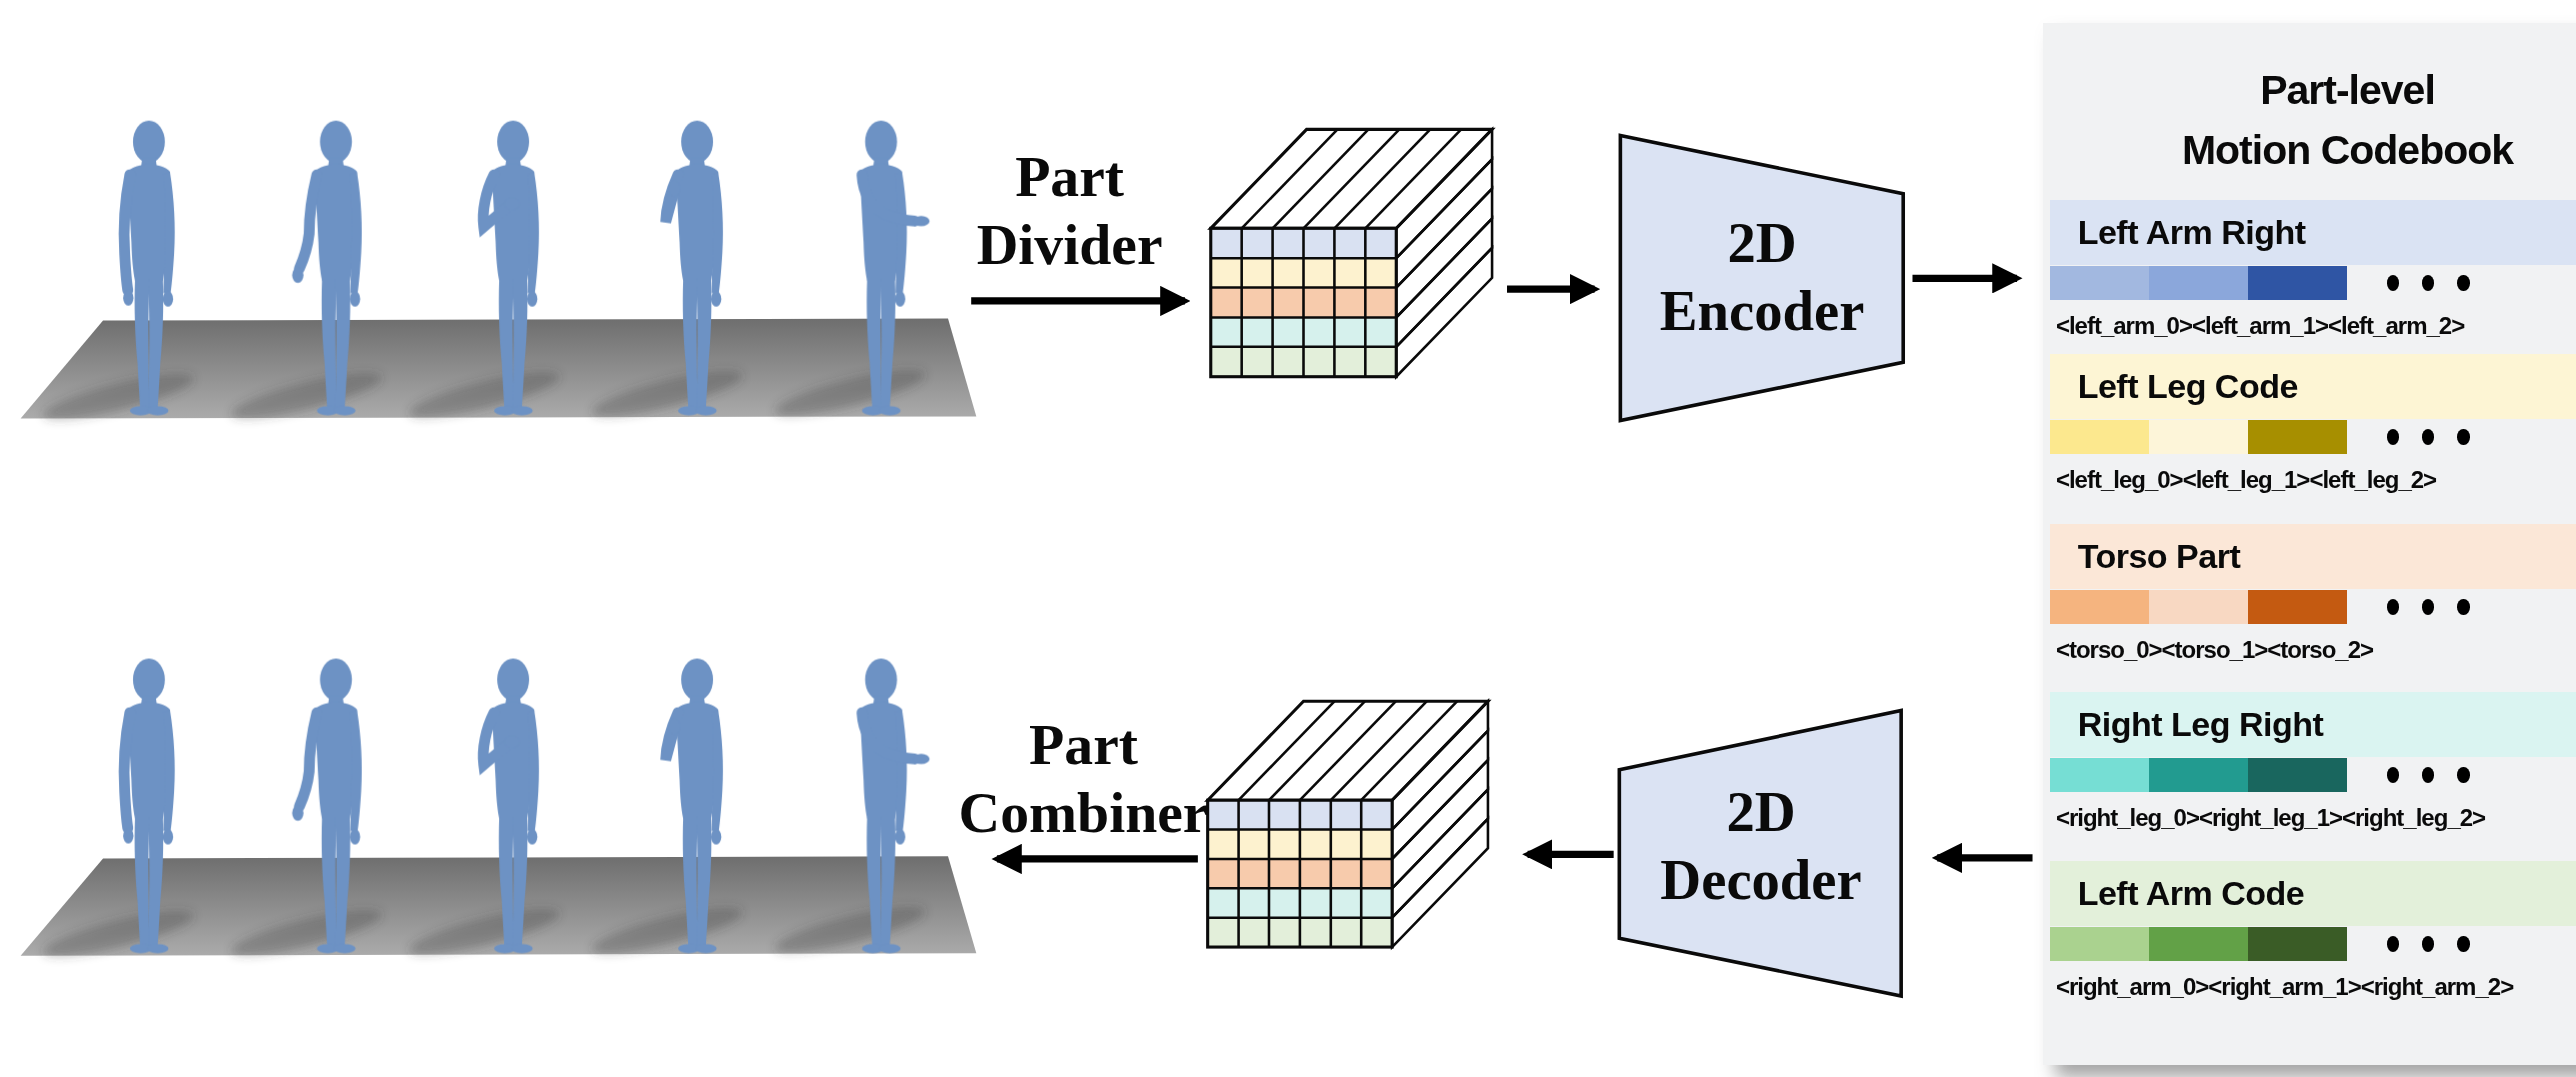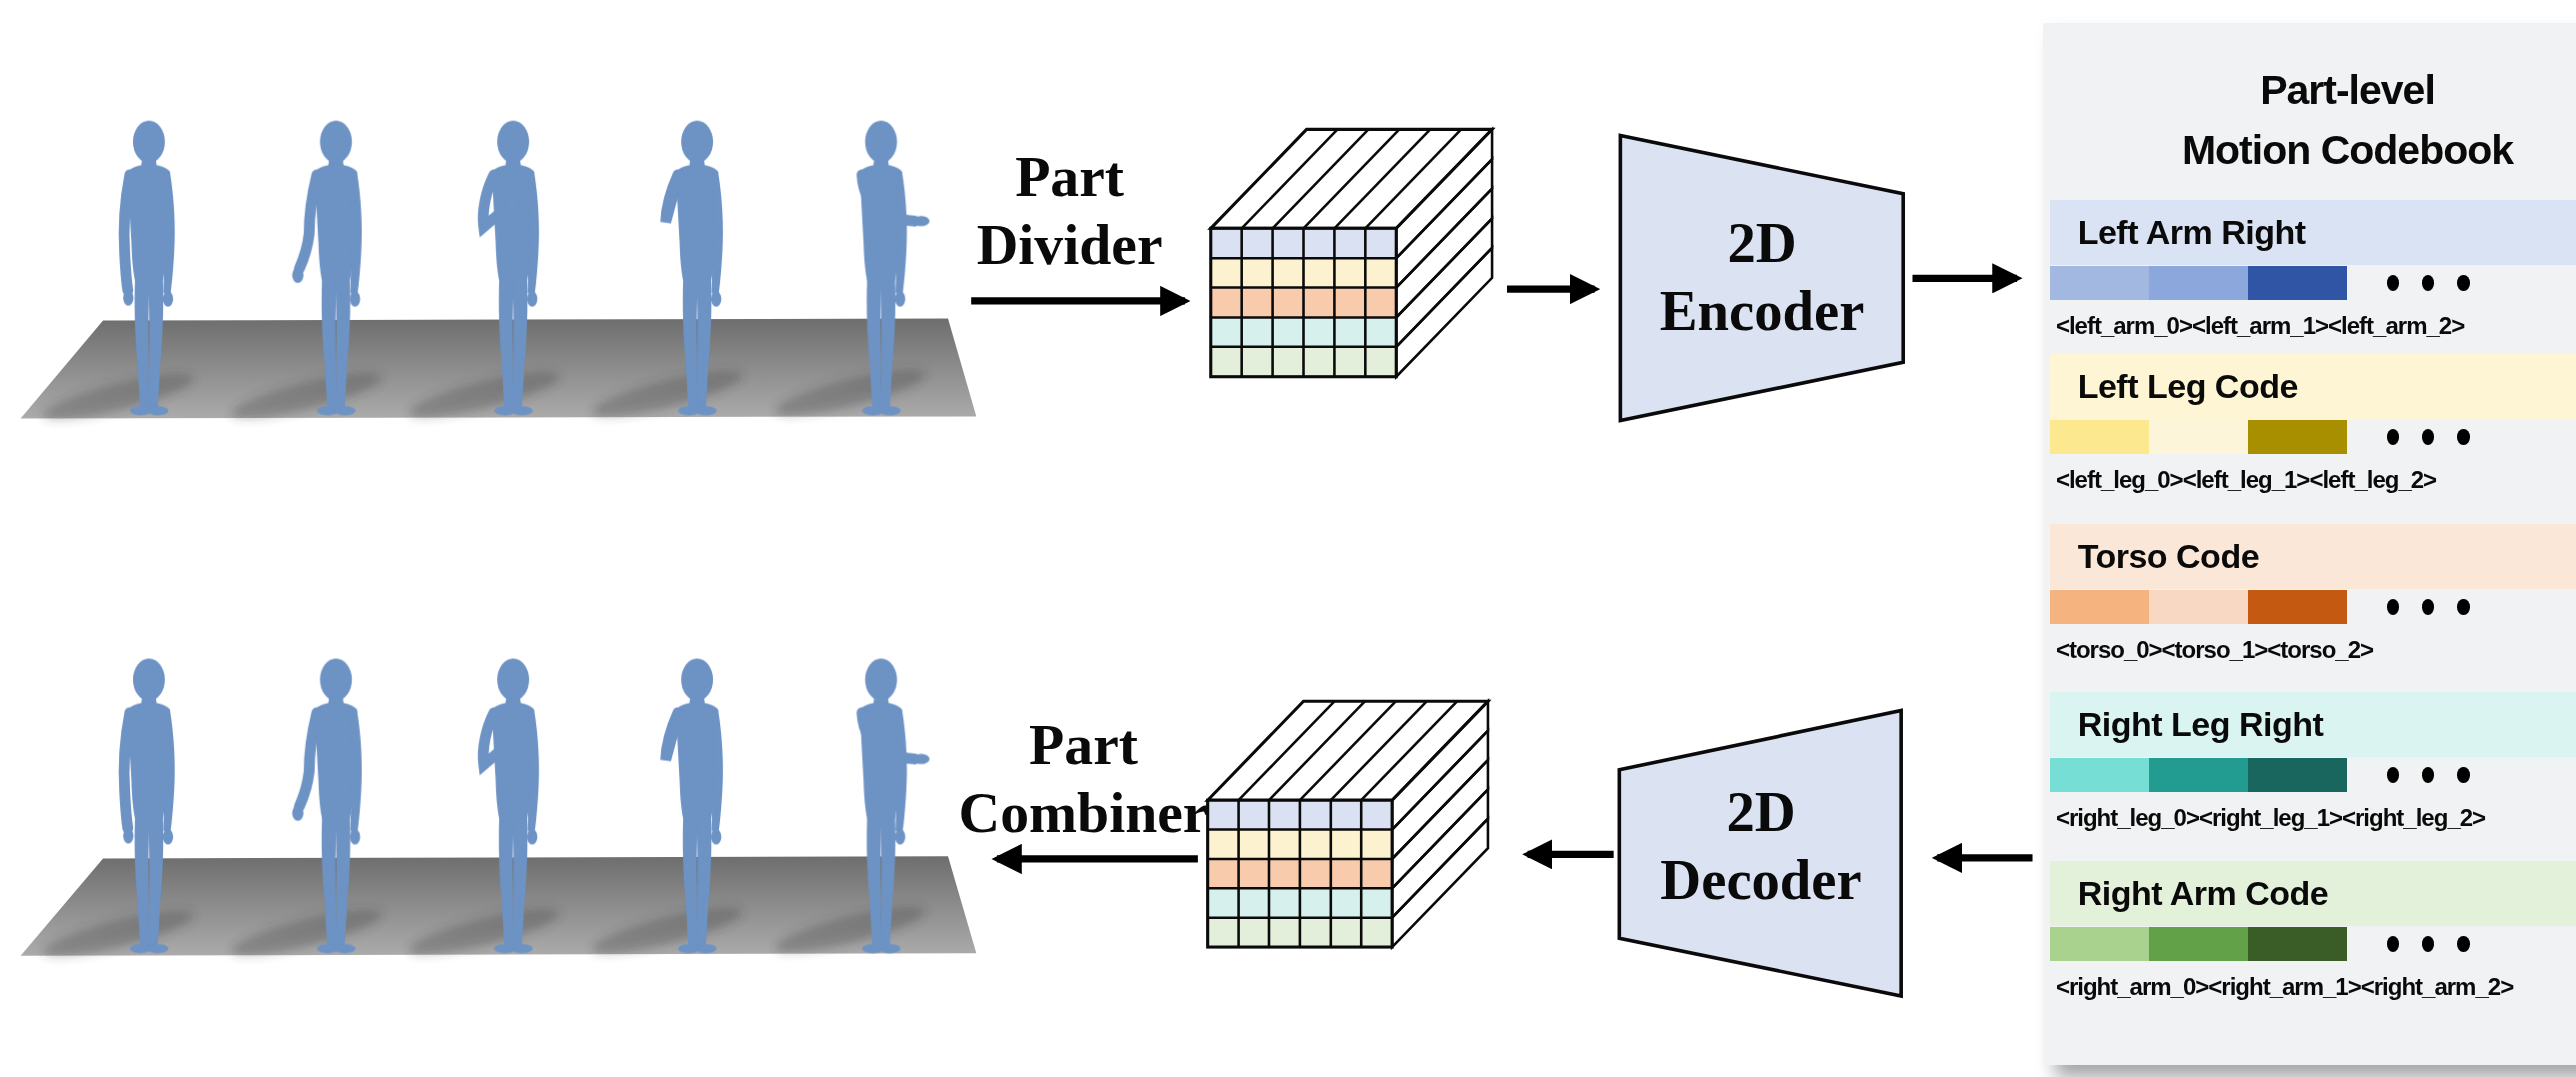--- a/index.html
+++ b/index.html
@@ -320,21 +320,21 @@
             <i></i>
             <i></i>
             <i></i>
           </span>
     </div>
     <div class="cb-tokens">&lt;left_leg_0&gt;&lt;left_leg_1&gt;&lt;left_leg_2&gt;</div>
   </div>
 
   <div class="cb-section" style="top:501px">
     <div class="cb-header s2h">
-          <span>Torso Code</span>
+          <span>Torso Part</span>
         </div>
     <div class="cb-swatchrow">
       <span class="sw s2a"></span>
           <span class="sw s2b"></span>
           <span class="sw s2c"></span>
       <span class="cb-dots">
             <i></i>
             <i></i>
             <i></i>
           </span>
@@ -354,21 +354,21 @@
             <i></i>
             <i></i>
             <i></i>
           </span>
     </div>
     <div class="cb-tokens">&lt;right_leg_0&gt;&lt;right_leg_1&gt;&lt;right_leg_2&gt;</div>
   </div>
 
   <div class="cb-section" style="top:838px">
     <div class="cb-header s4h">
-          <span>Right Arm Code</span>
+          <span>Left Arm Code</span>
         </div>
     <div class="cb-swatchrow">
       <span class="sw s4a"></span>
           <span class="sw s4b"></span>
           <span class="sw s4c"></span>
       <span class="cb-dots">
             <i></i>
             <i></i>
             <i></i>
           </span>

